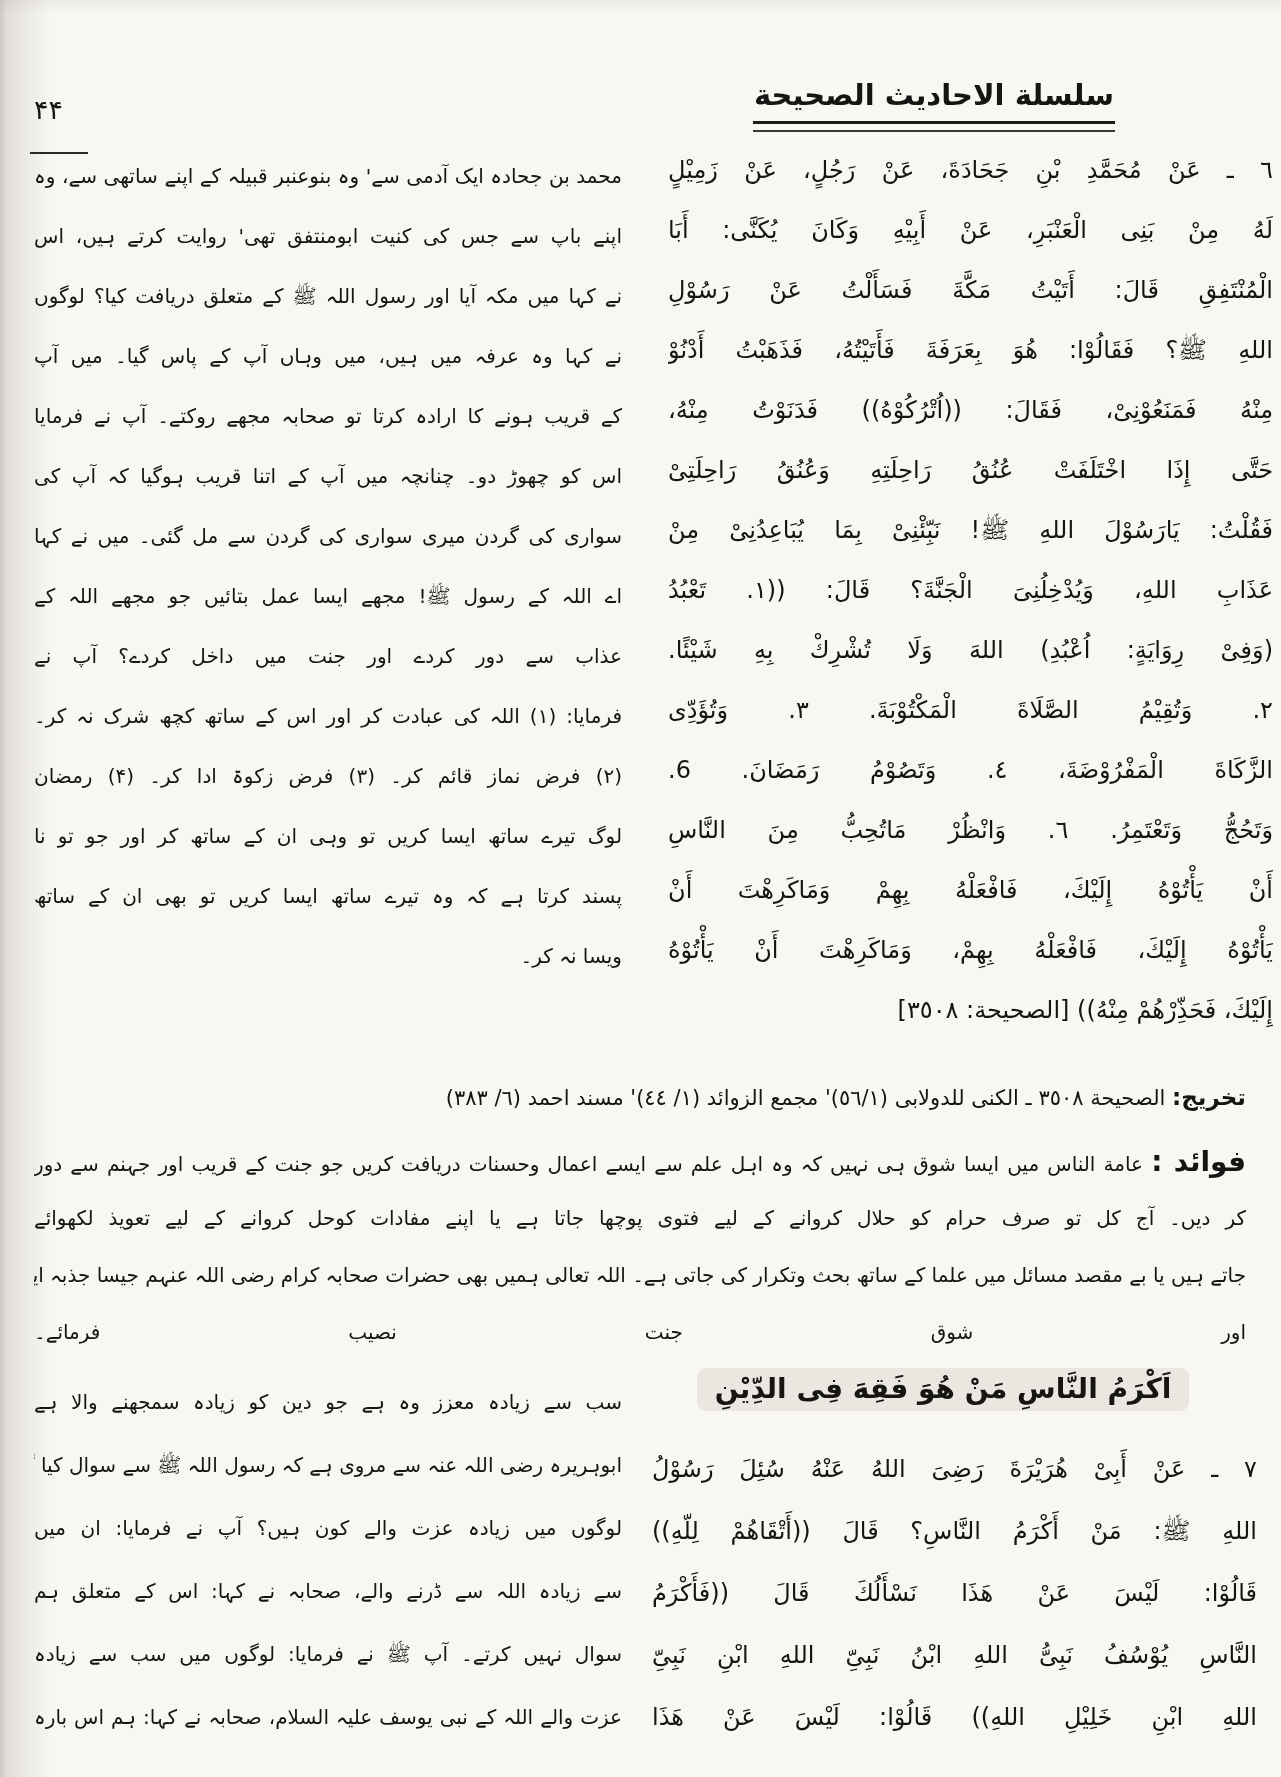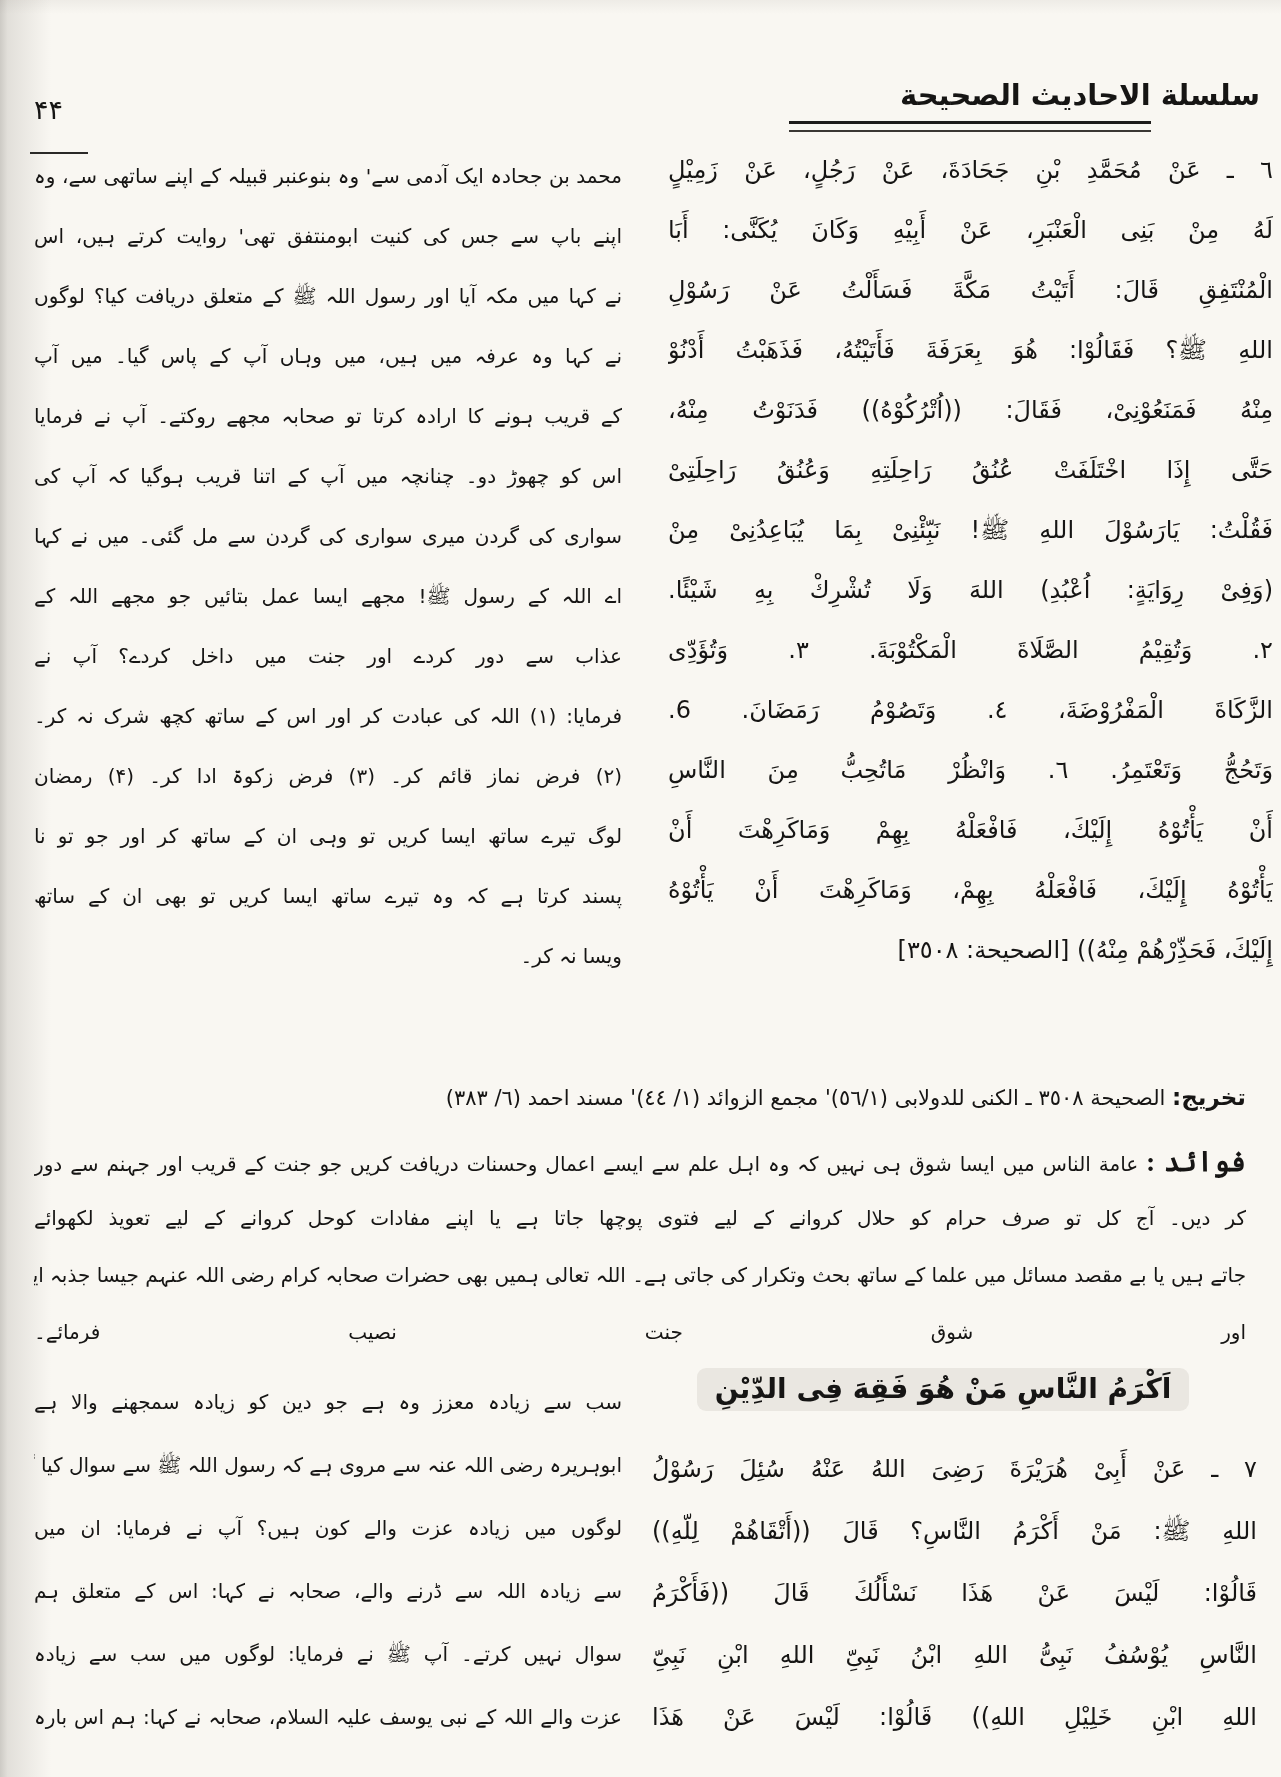--- a/index.html
+++ b/index.html
@@ -12,41 +12,41 @@
                      linear-gradient(to bottom, rgba(140,135,128,.10) 0, rgba(0,0,0,0) 14px);
     font-family:"DejaVu Sans", sans-serif;
     color:#161514;
     direction:rtl;
     overflow:hidden;
   }
   
   .pagenum{position:absolute;left:34px;top:94px;font-size:27px;direction:rtl;}
   .pagenum-rule{position:absolute;left:30px;top:152px;width:58px;height:2px;background:#2a2927;}
   
-  .title-wrap{position:absolute;left:680px;top:78px;width:580px;}
+  .title-wrap{position:absolute;left:644px;top:78px;width:580px;text-align:center;}
   .book-title{font-size:29px;font-weight:bold;letter-spacing:0;}
   .title-rule1{width:362px;height:3px;background:#1d1c1a;margin:9px auto 0 auto;}
   .title-rule2{width:362px;height:2px;background:#3a3834;margin:6px auto 0 auto;}
   
   .h6-arabic{position:absolute;left:668px;top:140px;width:605px;}
   .h6-urdu{position:absolute;left:34px;top:146px;width:588px;}
   .aline{height:60px;line-height:60px;font-size:24px;overflow:hidden;
          text-align:justify;text-align-last:justify;white-space:nowrap;}
   .uline{height:60px;line-height:60px;font-size:20px;overflow:hidden;
          text-align:justify;text-align-last:justify;white-space:nowrap;}
   .end-line{text-align-last:right;}
   
   .takhrij{position:absolute;left:150px;top:1076px;width:1096px;height:42px;line-height:42px;
            font-size:21px;text-align:right;white-space:nowrap;overflow:hidden;}
   .takhrij-label{font-weight:bold;font-size:23px;}
   
   .fawaid{position:absolute;left:34px;top:1133px;width:1212px;}
   .fline{height:57px;line-height:57px;font-size:20px;overflow:hidden;
          text-align:justify;text-align-last:justify;white-space:nowrap;}
-  .fawaid-label{font-weight:bold;font-size:28px;letter-spacing:1px;font-family:Liberation Serif, serif;}
+  .fawaid-label{font-weight:bold;font-size:28px;letter-spacing:1px;}
   
   .h7-ar-head{position:absolute;left:650px;top:1368px;width:586px;text-align:center;}
   .h7-ar-head span{display:inline-block;background:#eae7e1;padding:4px 18px 6px 18px;
                    font-size:28px;font-weight:bold;border-radius:9px;}
   .h7-arabic{position:absolute;left:652px;top:1438px;width:605px;}
   .h7-arabic .aline{height:62px;line-height:62px;}
   .h7-urdu-head{position:absolute;left:34px;top:1376px;width:588px;height:52px;line-height:52px;
                 font-size:20px;text-align:justify;text-align-last:justify;white-space:nowrap;overflow:hidden;}
   .h7-urdu{position:absolute;left:34px;top:1434px;width:588px;}
   .h7-urdu .uline{height:63px;line-height:63px;}
@@ -66,20 +66,21 @@
   </div>
 
   <div class="h6-arabic">
     <div class="aline">٦ ـ عَنْ مُحَمَّدِ بْنِ جَحَادَةَ، عَنْ رَجُلٍ، عَنْ زَمِيْلٍ</div>
     <div class="aline">لَهُ مِنْ بَنِى الْعَنْبَرِ، عَنْ أَبِيْهِ وَكَانَ يُكَنَّى: أَبَا</div>
     <div class="aline">الْمُنْتَفِقِ قَالَ: أَتَيْتُ مَكَّةَ فَسَأَلْتُ عَنْ رَسُوْلِ</div>
     <div class="aline">اللهِ ﷺ؟ فَقَالُوْا: هُوَ بِعَرَفَةَ فَأَتَيْتُهُ، فَذَهَبْتُ أَدْنُوْ</div>
     <div class="aline">مِنْهُ فَمَنَعُوْنِىْ، فَقَالَ: ((اُتْرُكُوْهُ)) فَدَنَوْتُ مِنْهُ،</div>
     <div class="aline">حَتَّى إِذَا اخْتَلَفَتْ عُنُقُ رَاحِلَتِهِ وَعُنُقُ رَاحِلَتِىْ</div>
     <div class="aline">فَقُلْتُ: يَارَسُوْلَ اللهِ ﷺ! نَبِّئْنِىْ بِمَا يُبَاعِدُنِىْ مِنْ</div>
+    <div class="aline">عَذَابِ اللهِ، وَيُدْخِلُنِىَ الْجَنَّةَ؟ قَالَ: ((١. تَعْبُدُ</div>
     <div class="aline">(وَفِىْ رِوَايَةٍ: اُعْبُدِ) اللهَ وَلَا تُشْرِكْ بِهِ شَيْئًا.</div>
     <div class="aline">٢. وَتُقِيْمُ الصَّلَاةَ الْمَكْتُوْبَةَ. ٣. وَتُؤَدِّى</div>
     <div class="aline">الزَّكَاةَ الْمَفْرُوْضَةَ، ٤. وَتَصُوْمُ رَمَضَانَ. 6.</div>
     <div class="aline">وَتَحُجُّ وَتَعْتَمِرُ. ٦. وَانْظُرْ مَاتُحِبُّ مِنَ النَّاسِ</div>
     <div class="aline">أَنْ يَأْتُوْهُ إِلَيْكَ، فَافْعَلْهُ بِهِمْ وَمَاكَرِهْتَ أَنْ</div>
     <div class="aline">يَأْتُوْهُ إِلَيْكَ، فَافْعَلْهُ بِهِمْ، وَمَاكَرِهْتَ أَنْ يَأْتُوْهُ</div>
     <div class="aline end-line">إِلَيْكَ، فَحَذِّرْهُمْ مِنْهُ)) [الصحيحة: ٣٥٠٨]</div>
   </div>
 
   <div class="h6-urdu">

